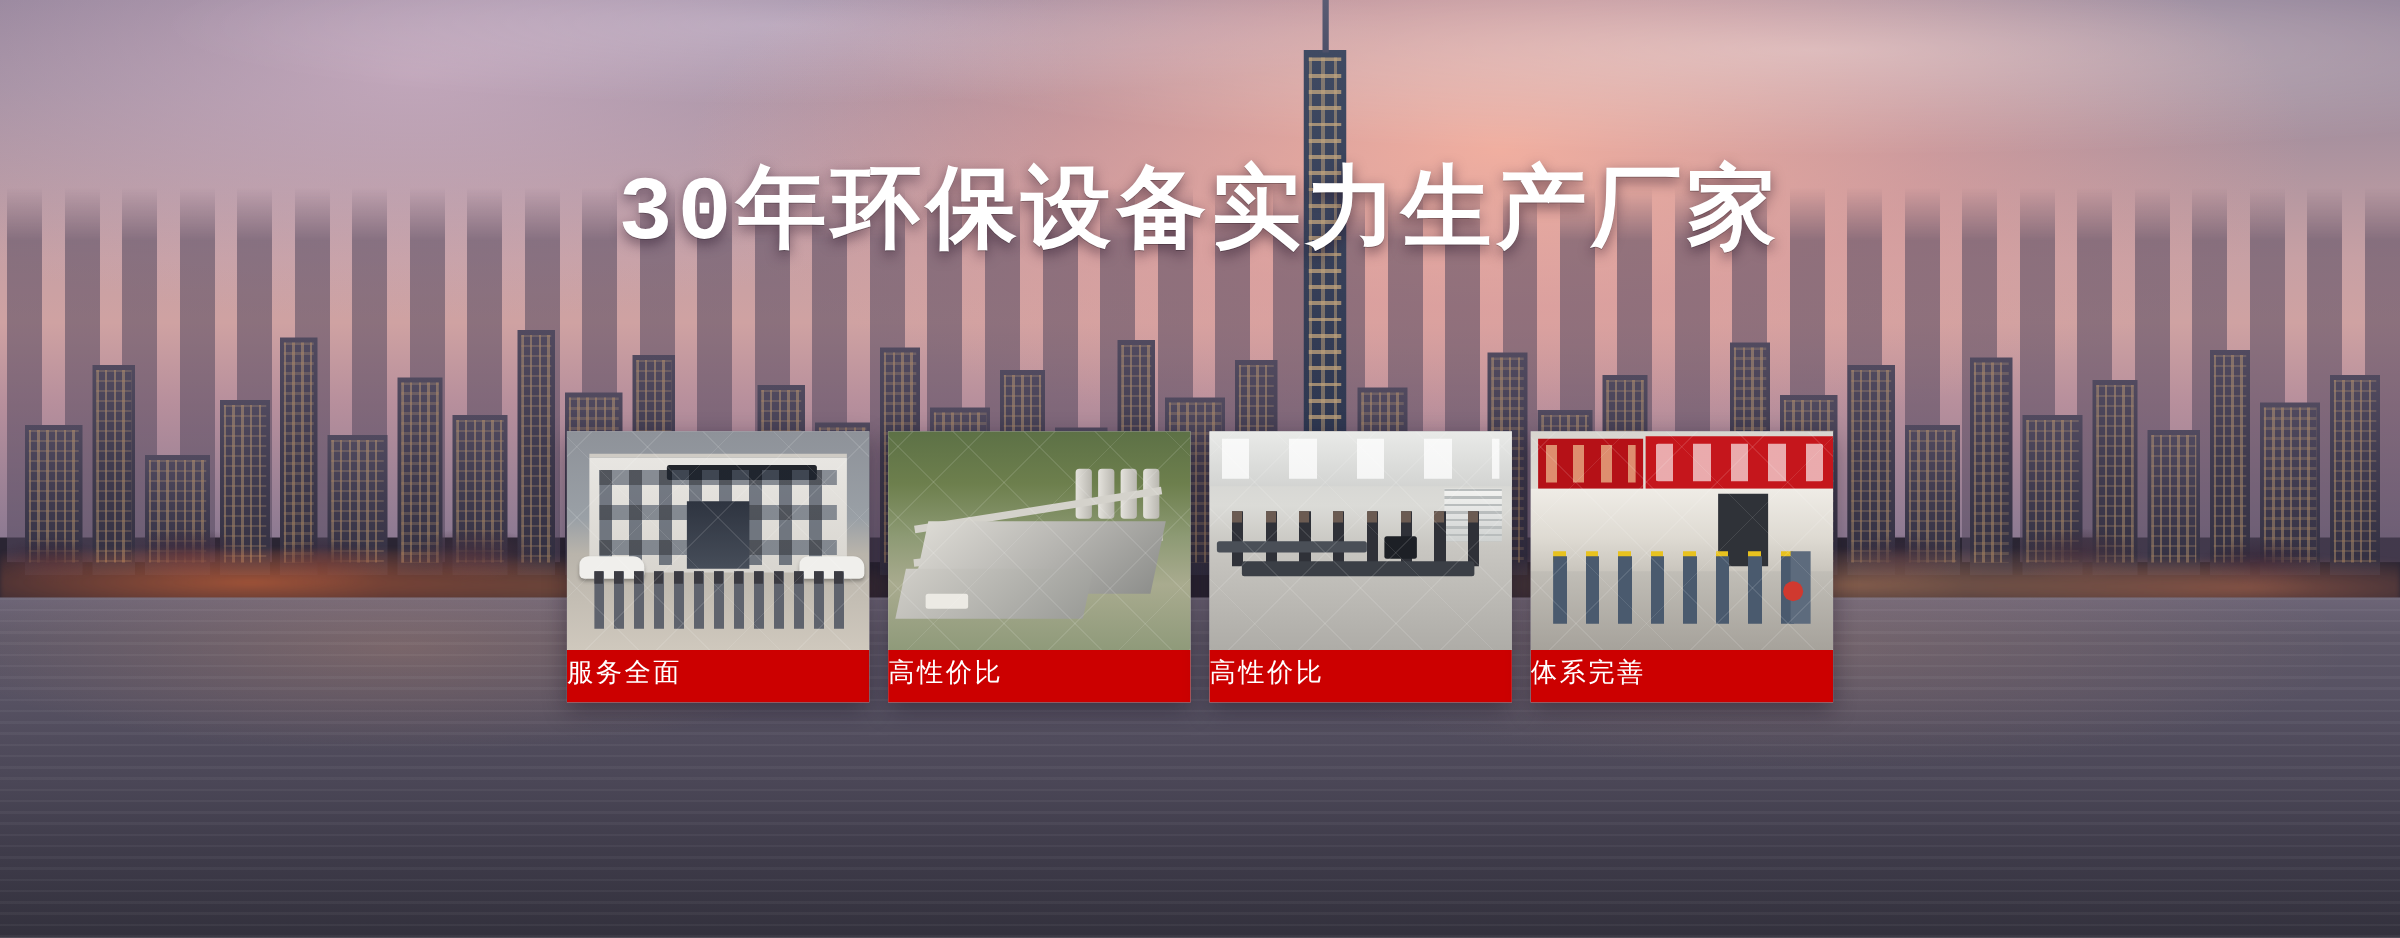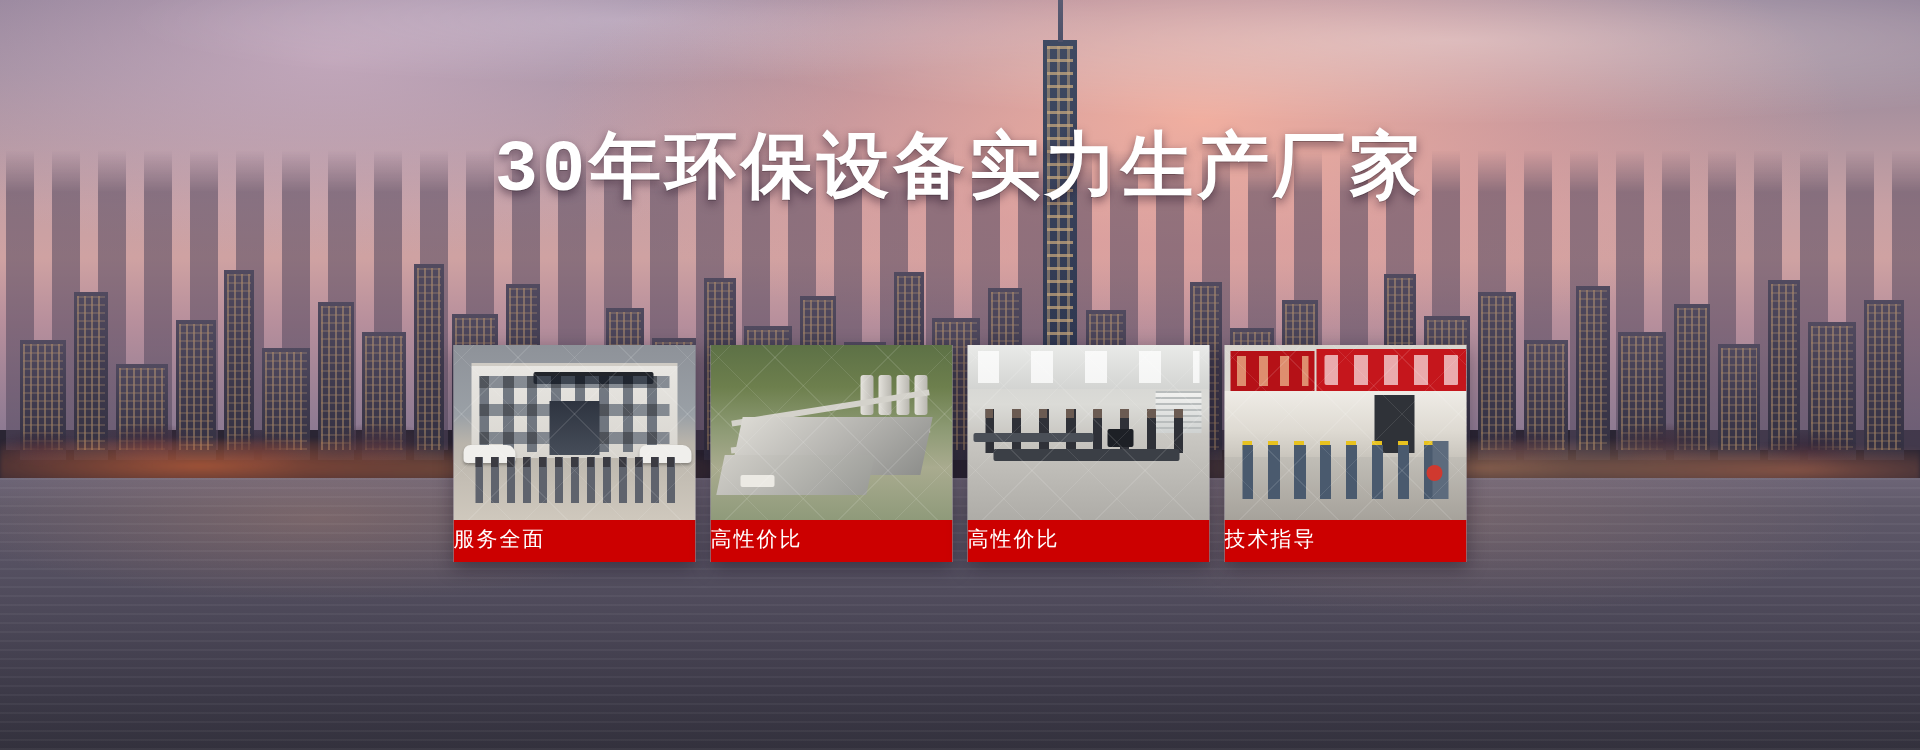--- a/index.html
+++ b/index.html
@@ -326,17 +326,17 @@
     <div class="card">
       <div class="thumb t4">
         <div class="bannerL"></div>
         <div class="redwall"></div>
         <div class="shed"></div>
         <div class="helm"></div>
         <div class="ppl4"></div>
         <div class="man"></div>
         <div class="wm"></div>
       </div>
-      <div class="cap">技术指导</div>
+      <div class="cap">体系完善</div>
     </div>
 
   </div>
 </div>
 
 </body></html>

